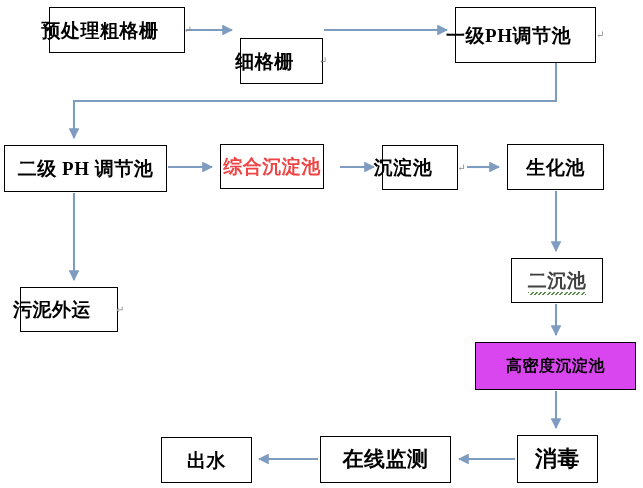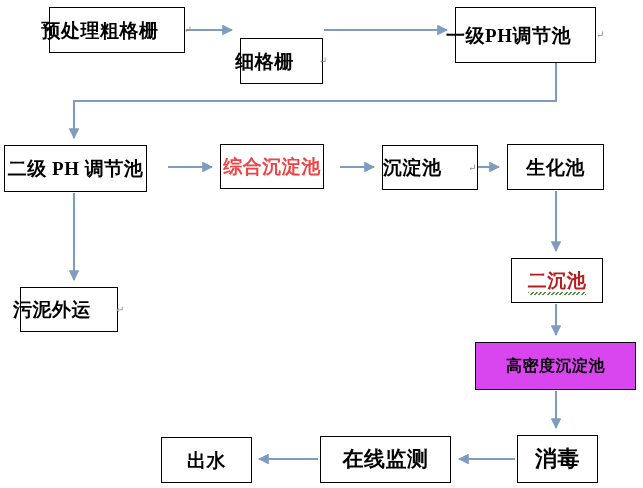--- a/index.html
+++ b/index.html
@@ -96,38 +96,38 @@
         <span class="pilcrow">↵</span>
       </div>
       <div class="node" style="left: 240px; top: 7px; width: 83px; height: 46px; font-size: 19px; border-color: rgb(0, 0, 0); background: rgb(255, 255, 255); color: rgb(0, 0, 0); margin-top: 31px;">
         <span class="label">细格栅</span>
         <span class="pilcrow">↵</span>
       </div>
       <div class="node" style="left: 455px; top: 7px; width: 141px; height: 56px; font-size: 19px; border-color: rgb(0, 0, 0); background: rgb(255, 255, 255); color: rgb(0, 0, 0);">
         <span class="label">一级PH调节池</span>
         <span class="pilcrow">↵</span>
       </div>
-      <div class="node" style="left: 4px; top: 145px; width: 143px; height: 47px; font-size: 19px; border-color: rgb(0, 0, 0); background: rgb(255, 255, 255); color: rgb(0, 0, 0);">
+      <div class="node" style="left: 4px; top: 145px; width: 163px; height: 47px; font-size: 19px; border-color: rgb(0, 0, 0); background: rgb(255, 255, 255); color: rgb(0, 0, 0);">
         <span class="label">二级 PH 调节池</span>
       </div>
       <div class="node" style="left: 220px; top: 144px; width: 104px; height: 45px; font-size: 19px; border-color: rgb(0, 0, 0); background: rgb(255, 255, 255); color: #ef4444;">
         <span class="label">综合沉淀池</span>
       </div>
-      <div class="node" style="left: 382px; top: 145px; width: 96px; height: 45px; font-size: 19px; border-color: rgb(0, 0, 0); background: rgb(255, 255, 255); color: rgb(0, 0, 0); justify-content: space-between;">
+      <div class="node" style="left: 382px; top: 145px; width: 76px; height: 45px; font-size: 19px; border-color: rgb(0, 0, 0); background: rgb(255, 255, 255); color: rgb(0, 0, 0);">
         <span class="label">沉淀池</span>
         <span class="pilcrow">↵</span>
       </div>
       <div class="node" style="left: 507px; top: 144px; width: 97px; height: 46px; font-size: 19px; border-color: rgb(0, 0, 0); background: rgb(255, 255, 255); color: rgb(0, 0, 0);">
         <span class="label">生化池</span>
       </div>
       <div class="node" style="left: 20px; top: 287px; width: 98px; height: 45px; font-size: 19px; border-color: rgb(0, 0, 0); background: rgb(255, 255, 255); color: rgb(0, 0, 0); font-family: Liberation Serif, serif;">
         <span class="label">污泥外运</span>
         <span class="pilcrow">↵</span>
       </div>
-      <div class="node squiggle" style="left: 511px; top: 258px; width: 92px; height: 45px; font-size: 19px; border-color: rgb(0, 0, 0); background: rgb(255, 255, 255); color: #b91c1c;">
+      <div class="node squiggle" style="left: 511px; top: 258px; width: 92px; height: 45px; font-size: 19px; border-color: rgb(0, 0, 0); background: rgb(255, 255, 255); color: #404040;">
         <span class="label">二沉池</span>
       </div>
       <div class="node" style="left: 475px; top: 342px; width: 161px; height: 48px; font-size: 16px; border-color: rgb(0, 0, 0); background: #d946ef; color: rgb(0, 0, 0);">
         <span class="label">高密度沉淀池</span>
       </div>
       <div class="node" style="left: 517px; top: 435px; width: 81px; height: 48px; font-size: 22px; border-color: rgb(0, 0, 0); background: rgb(255, 255, 255); color: rgb(0, 0, 0);">
         <span class="label">消毒</span>
       </div>
       <div class="node" style="left: 320px; top: 436px; width: 131px; height: 47px; font-size: 21px; border-color: rgb(0, 0, 0); background: rgb(255, 255, 255); color: rgb(0, 0, 0);">
         <span class="label">在线监测</span>

